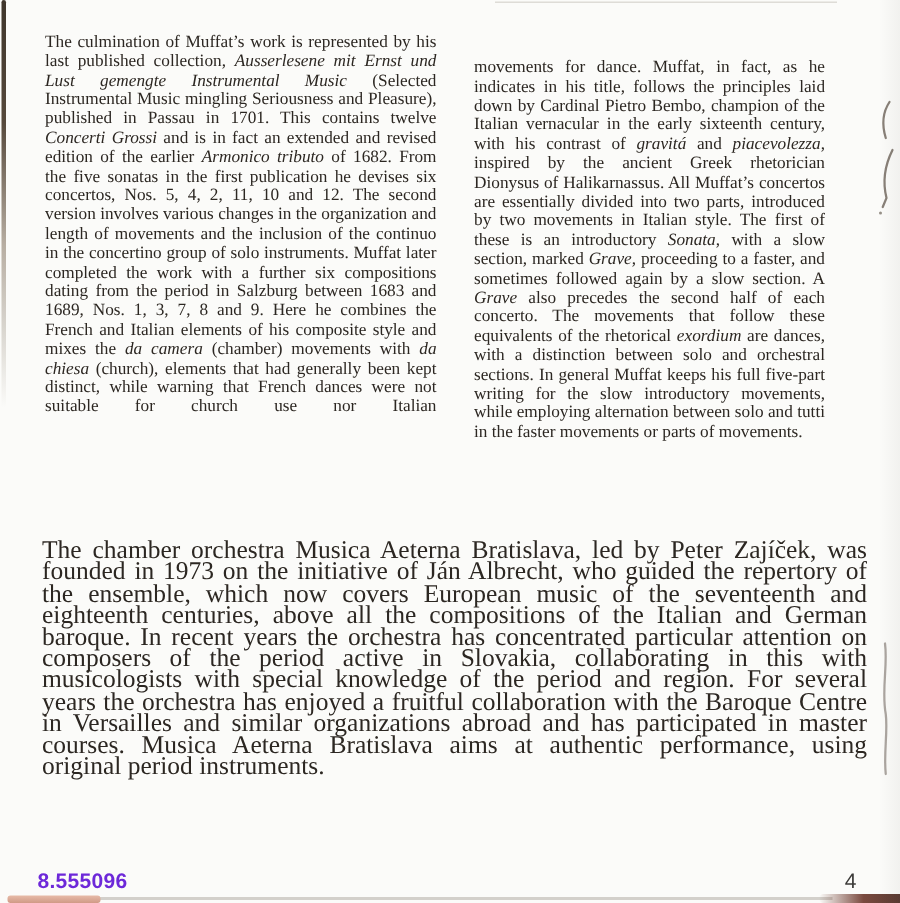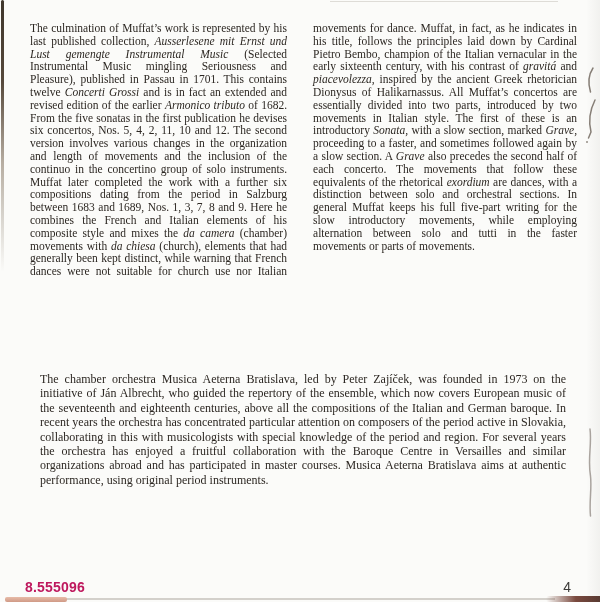--- a/index.html
+++ b/index.html
@@ -22,46 +22,46 @@
     background:linear-gradient(180deg,
       var(--left-edge-line,#3f362c) 0%,
       #56493c 30%,
       rgba(138,122,104,.6) 60%,
       rgba(150,140,125,.35) 80%,
       rgba(150,140,125,0) 100%);
     border-radius:2px;
   }
   .columns{
     position:absolute;left:30px;top:22px;width:547px;
-    display:flex;gap:26px;
+    display:flex;gap:8px;
     font-size:11.5px;line-height:12.8px;
     text-align:justify;text-justify:inter-word;hyphens:none;
   }
   .col-left{width:261px;margin:0;text-align-last:justify;}
   .col-right{width:268px;}
-  .col-right p{margin:0;}
+  .col-right p{margin:17px;}
   .it{font-style:italic;}
   .byline{
     margin:14px 0 0 0;text-align:right;font-weight:bold;
     font-size:12px;line-height:13px;color:#262220;
   }
   .section{position:absolute;left:28px;top:360px;width:550px;}
   .section h2{
     margin:0 0 8px 0;font-family:"Liberation Sans", sans-serif;
     font-weight:bold;font-size:18.5px;line-height:22px;
     letter-spacing:-0.2px;color:#201d1b;
   }
   .section p{
-    margin:12px;font-size:12px;line-height:14.4px;
+    margin:0;font-size:17px;line-height:14.4px;
     text-align:justify;text-justify:inter-word;hyphens:none;
   }
   .catalog{
     position:absolute;left:25px;top:579px;
     font-family:"Liberation Sans", sans-serif;font-weight:bold;
-    font-size:14px;letter-spacing:.2px;color:#be185d;
+    font-size:14px;letter-spacing:.2px;color:#6d28d9;
   }
   .pagenum{
     position:absolute;right:29px;top:579px;
     font-family:"Liberation Sans", sans-serif;
     font-size:14px;color:#3c3b39;
   }
   .curl-marks, .scratch-mark{position:absolute;}
   .curl-marks{left:579px;top:64px;}
   .scratch-mark{left:584px;top:426px;}
   .curl-marks path, .scratch-mark path{

